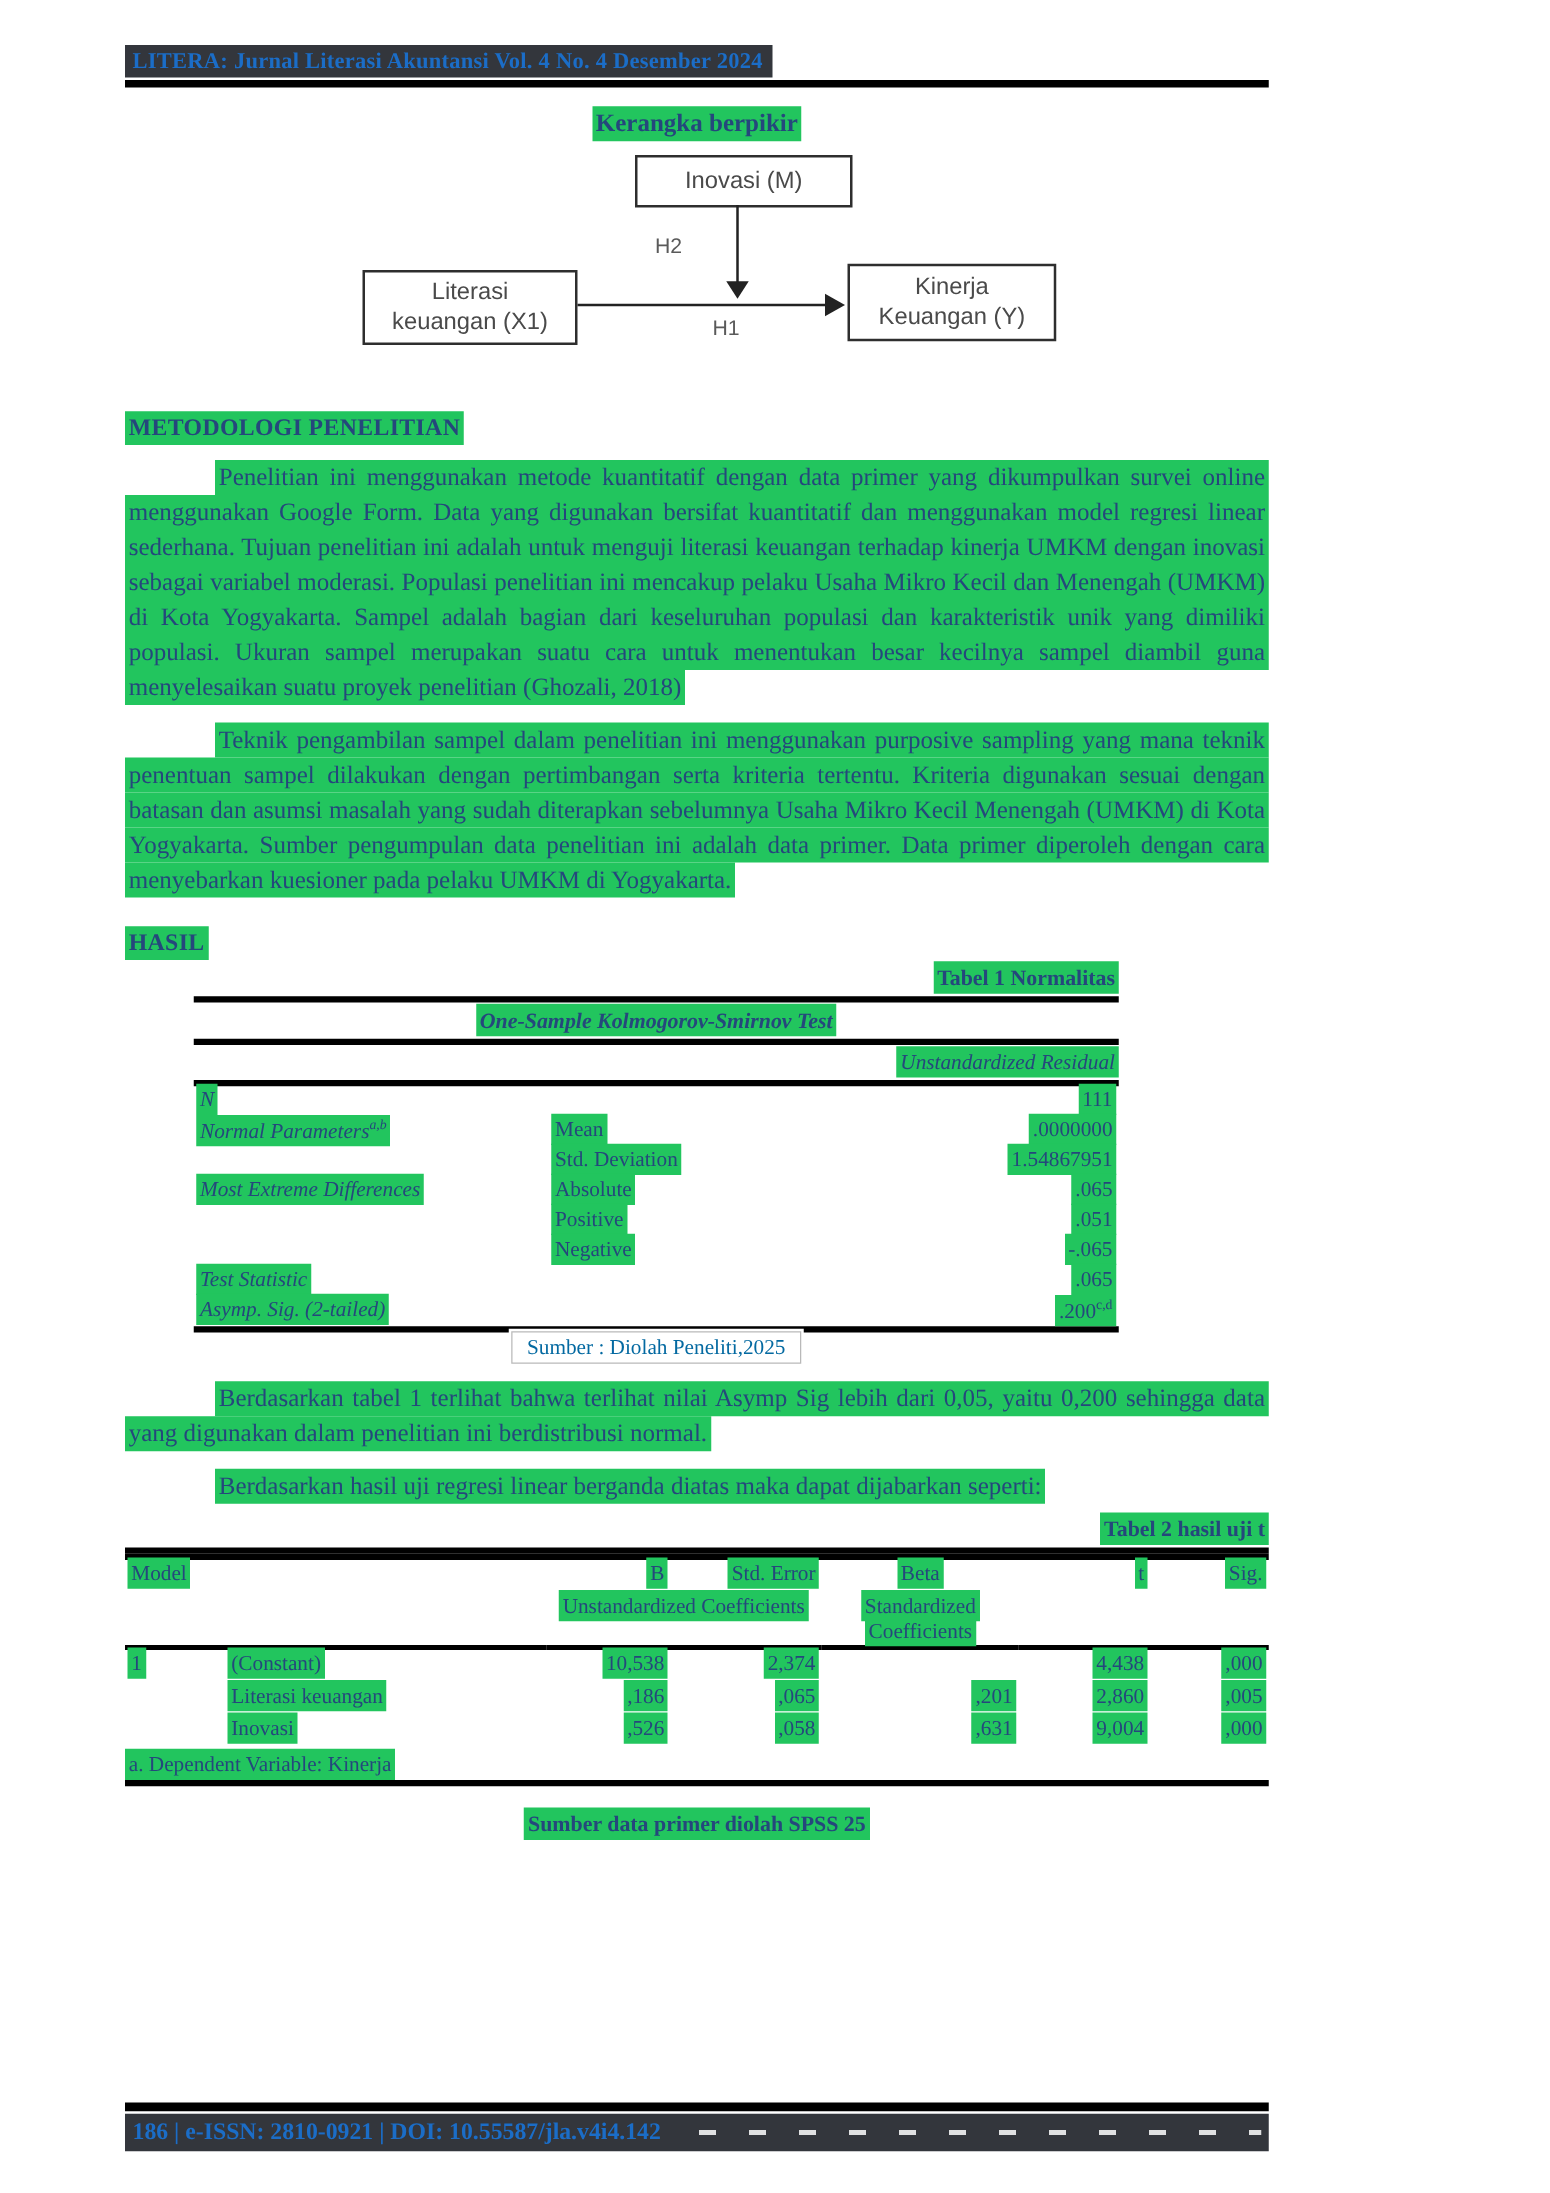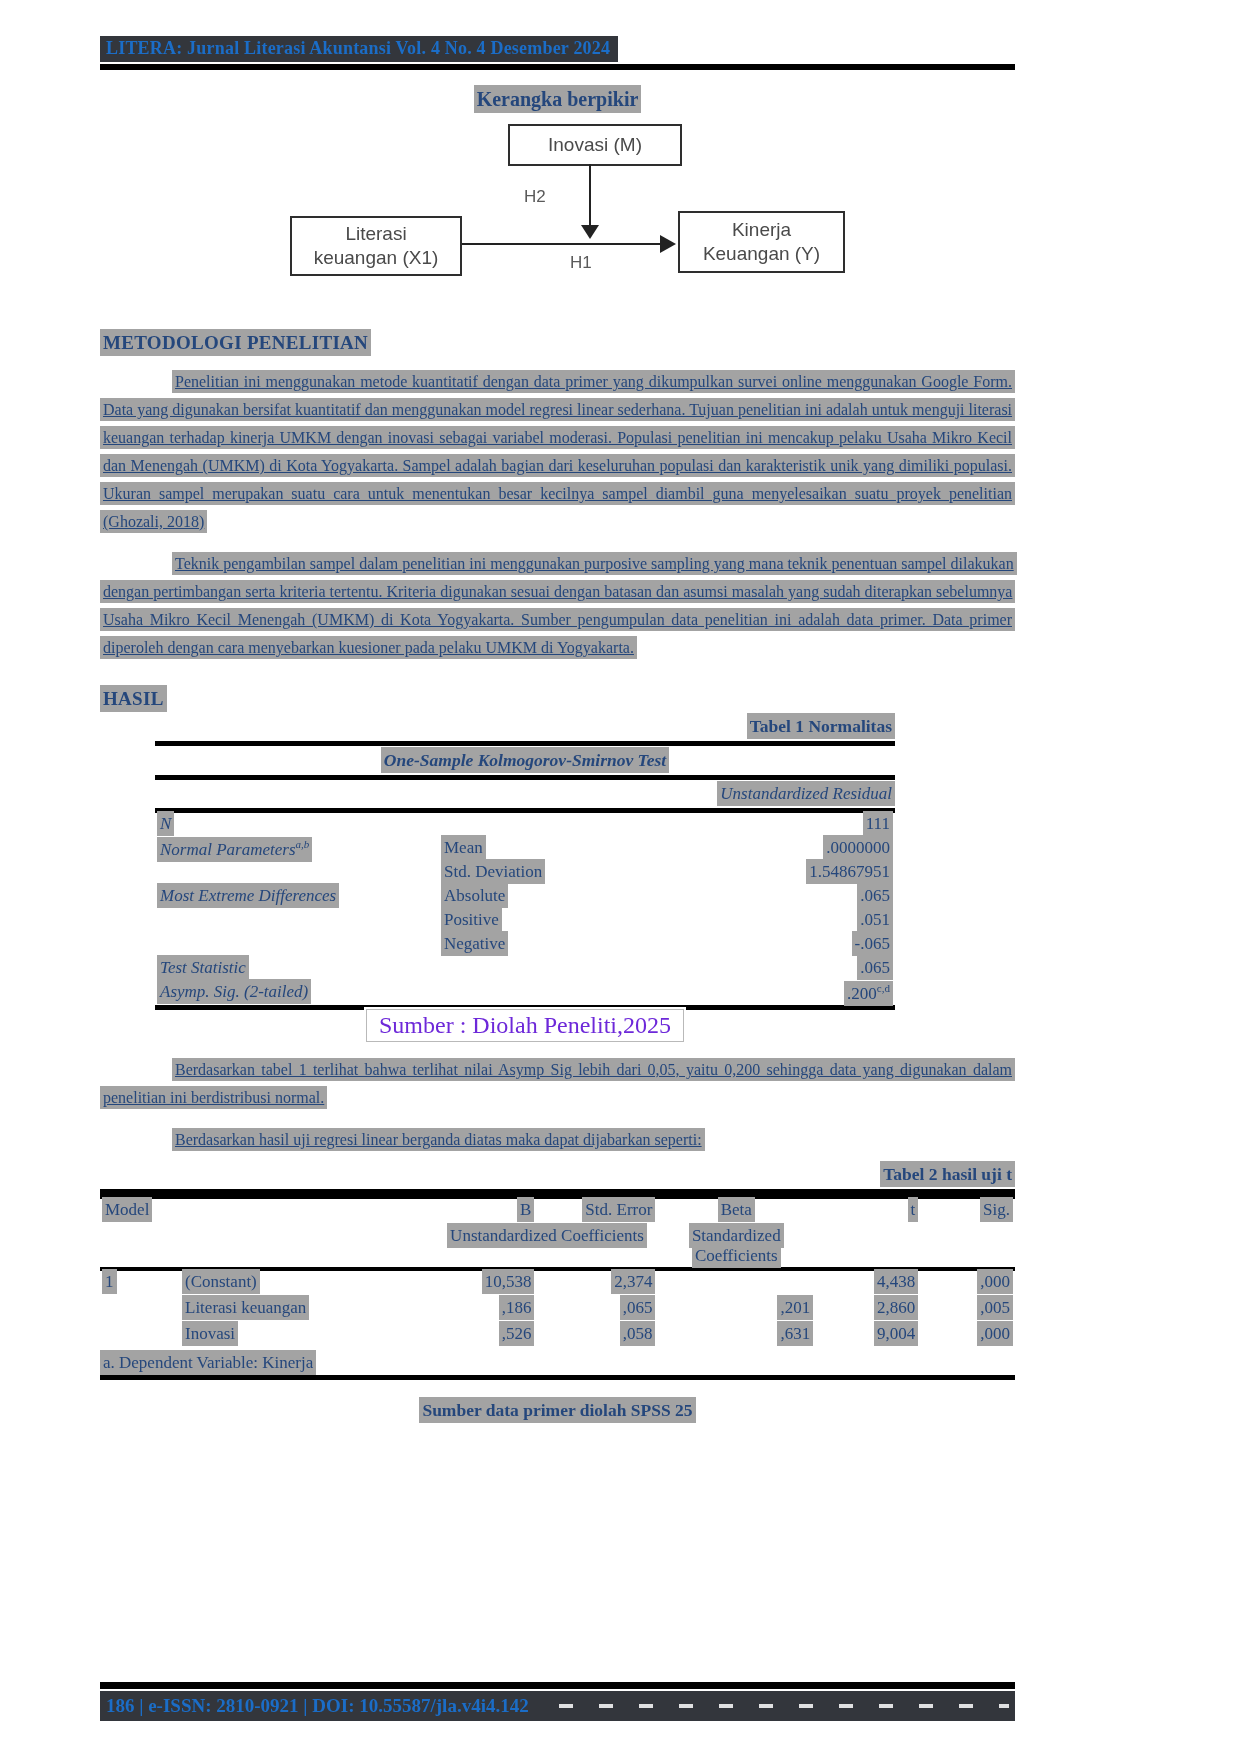--- a/index.html
+++ b/index.html
@@ -6,28 +6,28 @@
   body{
     width:1240px;height:1754px;background:#ffffff;
     font-family:"Liberation Serif", serif;
     position:relative;overflow:hidden;
   }
   .page{position:relative;width:1240px;height:1754px;}
   .content{margin:0 225px 0 100px;width:915px;}
 
   
   .slab{
-    background:#a3a3a3;color:#25477c;
+    background:#22c55e;color:#25477c;
     padding:3px 3px;
     -webkit-box-decoration-break:clone;box-decoration-break:clone;
   }
   .slab sup{font-size:11px;}
   .para{
-    font-size:16px;line-height:28px;text-align:justify;
-    text-indent:72px;margin:14px 0 10px 0;color:#25477c;text-decoration:underline;
+    font-size:20px;line-height:28px;text-align:justify;
+    text-indent:72px;margin:14px 0 10px 0;color:#25477c;
   }
   .heading{margin:26px 0 2px 0;}
   .heading .slab{font-weight:bold;font-size:19px;letter-spacing:.3px;}
 
   
   .hdr{padding-top:36px;}
   .hdr-bar{display:inline-block;background:#33363c;padding:2px 8px 3px 6px;}
   .hdr-text{color:#1b6dc7;font-weight:bold;font-size:18px;letter-spacing:.2px;}
   .hdr-rule{height:6px;background:#000;margin-top:2px;}
 
@@ -64,21 +64,21 @@
   .tcolhead .slab{font-style:italic;font-size:17px;}
   table{border-collapse:collapse;width:100%;}
   td{padding:1px 2px;font-size:17px;vertical-align:top;}
   .t1 td{height:22px;}
   .t1 .lab{width:280px;font-style:italic;}
   .t1 .sub{width:290px;}
   .t1 .val{text-align:right;}
   .caption1-wrap{text-align:center;margin-top:-1px;}
   .caption1{
     display:inline-block;background:#fff;border:1px solid #b9b9b9;
-    padding:2px 12px;font-size:24px;color:#6d28d9;box-shadow:0 0 0 2px #ffffff;
+    padding:2px 12px;font-size:17px;color:#0369a1;box-shadow:0 0 0 2px #ffffff;
   }
 
   .tbl2{width:915px;margin-top:4px;}
   .t2 .gh{text-align:center;}
   .t2 .num{text-align:right;}
   .t2 td{height:24px;}
   .t2 .c-model{width:320px;}
   .t2 .c-b{width:95px;}
   .t2 .c-se{width:115px;}
   .t2 .c-beta{width:150px;}

